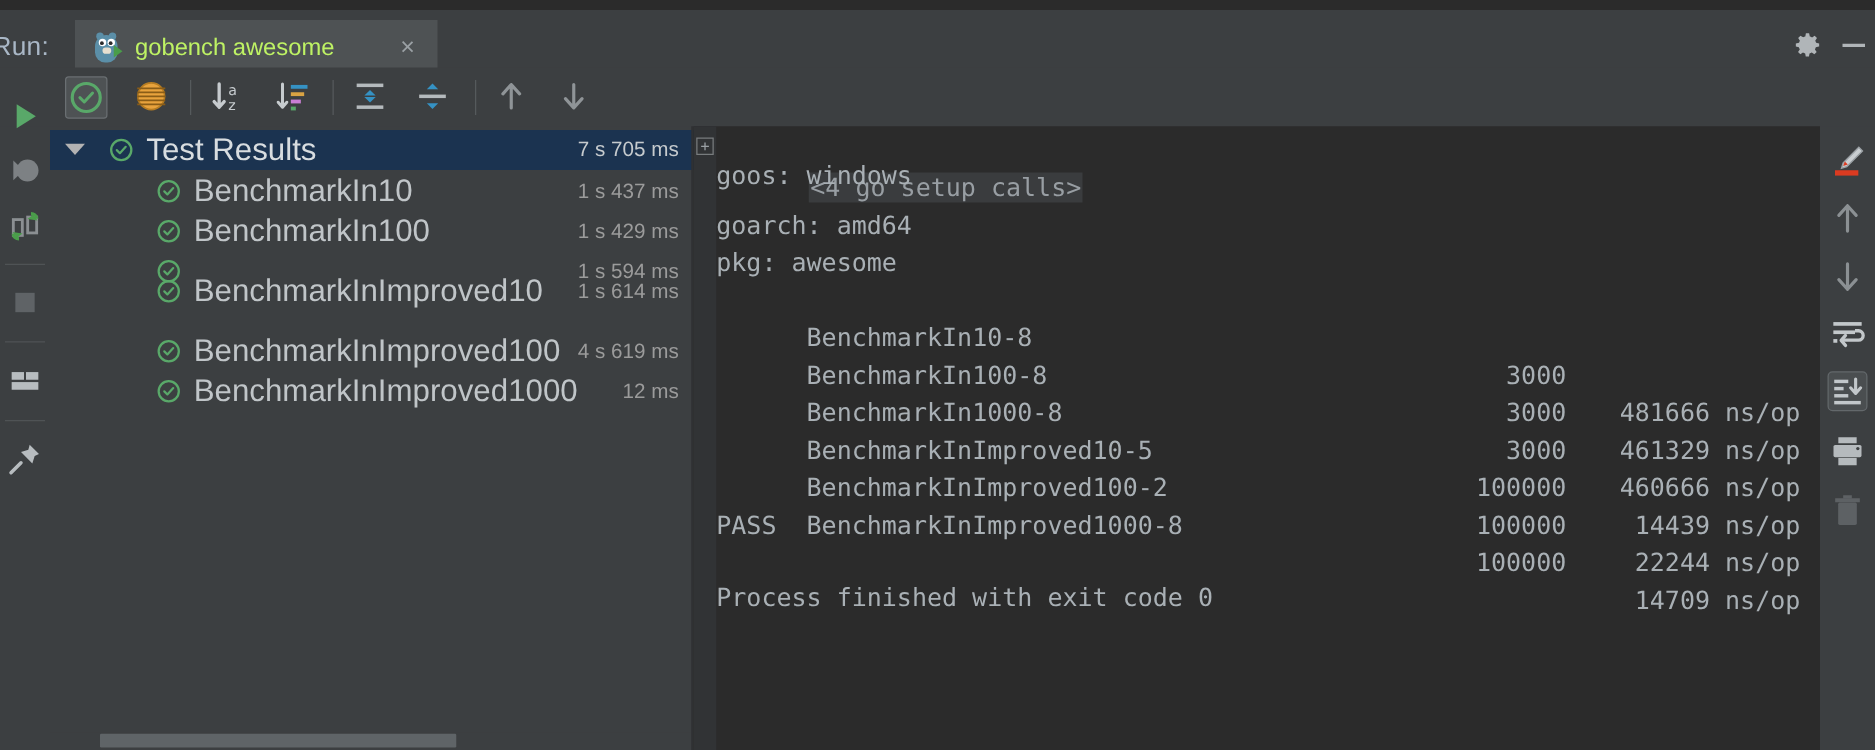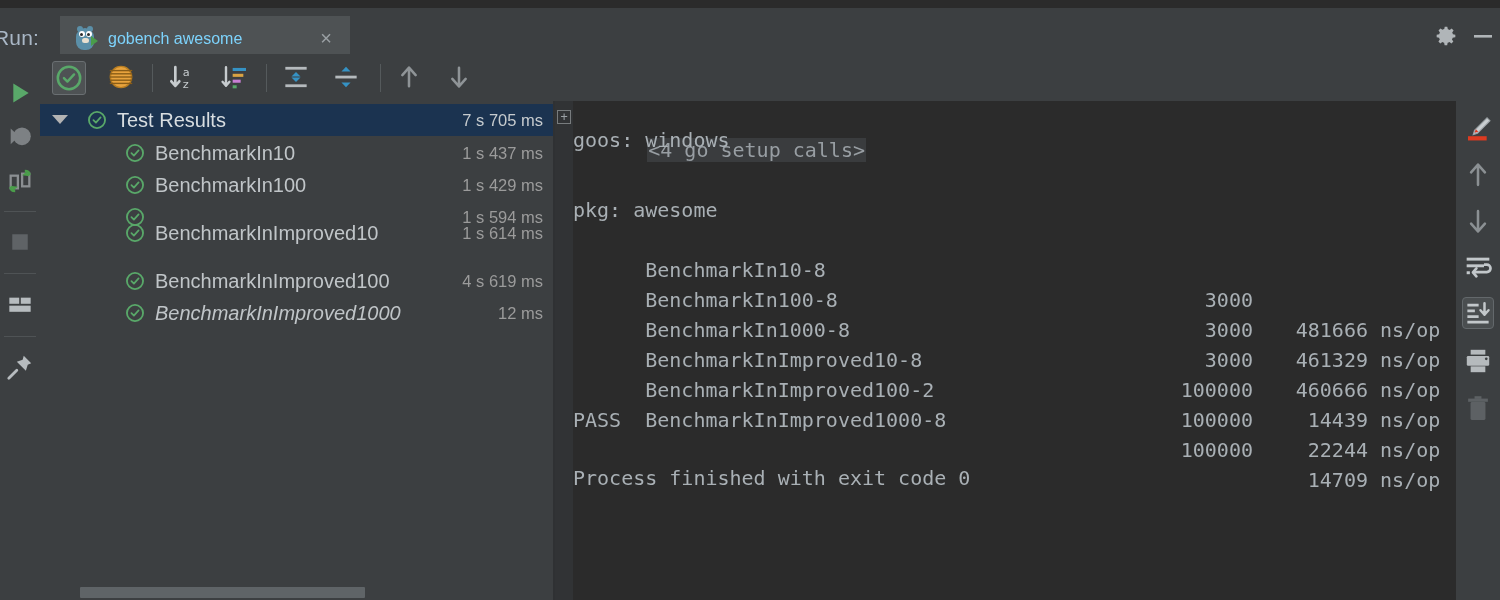--- a/index.html
+++ b/index.html
@@ -23,21 +23,21 @@
   .runlabel {
     position:absolute; left:-6px; top:18px; width:60px;
     color:#a9b7c6; font-size:21px; letter-spacing:.2px;
   }
   .tab {
     position:absolute; left:60px; top:8px; width:290px; height:46px;
     background:#4e5254;
     display:flex; align-items:center; padding-left:14px;
   }
   .tab-title {
-    color:#7dd3fc; font-size:16px; margin-left:10px; white-space:nowrap;
+    color:#bef264; font-size:19px; margin-left:10px; white-space:nowrap;
   }
   .tab-close {
     position:absolute; right:14px; top:12px;
     width:20px; height:20px; color:#9aa0a4; font-size:20px; line-height:20px;
     text-align:center;
   }
   .gopher { width:24px; height:26px; position:relative; flex:0 0 auto; }
   .gopher .body {
     position:absolute; left:2px; top:2px; width:18px; height:22px;
     background:#5b8fa8; border-radius:9px 9px 8px 8px;
@@ -108,21 +108,21 @@
   .treepanel {
     position:absolute; left:40px; top:101px; width:515px; height:499px;
     background:#3c3f41;
   }
   .tree-row {
     position:absolute; left:0; width:515px; height:32px;
     display:flex; align-items:center;
   }
   .tree-row.selected { background:#1b3350; }
   .tree-label {
-    color:#c0c5c8; font-size:20px; white-space:nowrap;
+    color:#c0c5c8; font-size:25px; white-space:nowrap;
   }
   .tree-row.selected .tree-label { color:#d8dde0; }
   .tree-time {
     position:absolute; right:12px; color:#9b9b9b; font-size:16.5px;
     white-space:nowrap;
   }
   .tree-row.selected .tree-time { color:#c6cbce; }
   .caret {
     position:absolute; left:12px; top:11px;
     width:0; height:0; border-left:8px solid transparent;
@@ -404,59 +404,60 @@
       <span class="tree-label" style="margin-left:9px;">BenchmarkInImproved100</span>
       <span class="tree-time">4 s 619 ms</span>
     </div>
 
     <div class="tree-row" style="top:196px;">
       <span style="width:84px;"></span>
       <svg class="ok-ring" viewBox="0 0 24 24">
         <circle cx="12" cy="12" r="8.8" fill="none" stroke="#59a869" stroke-width="2"></circle>
         <path d="M8.1 12.1l2.7 2.7 5.1-5.6" fill="none" stroke="#59a869" stroke-width="1.9" stroke-linecap="round" stroke-linejoin="round"></path>
       </svg>
-      <span class="tree-label" style="margin-left:9px;font-style:italic;">BenchmarkInImproved1000</span>
+      <span class="tree-label" style="margin-left:9px;">BenchmarkInImproved1000</span>
       <span class="tree-time">12 ms</span>
     </div>
 
     <div class="hscroll-track">
       <div class="hscroll-thumb"></div>
     </div>
   </div>
 
   <div class="panel-divider"></div>
 
   <div class="console">
     <div class="con-gutter"></div>
 
     <div class="fold-box" style="top:9px;">+</div>
     <div class="con-line" style="top:4px; left:20px;">
       <span class="fold-text">&lt;4 go setup calls&gt;</span>
     </div>
 
     <div class="con-line" style="top:24px;text-align:center;">goos: windows</div>
+    <div class="con-line" style="top:64px;">goarch: amd64</div>
     <div class="con-line" style="top:94px;">pkg: awesome</div>
 
     <div class="con-line" style="top:124px; width:880px;">
       <span>BenchmarkIn10-8</span>
       <span class="col-iters">3000</span>
       <span class="col-nsop"><span class="nsop-num">481666</span> <span>ns/op</span></span>
     </div>
     <div class="con-line" style="top:154px; width:880px;">
       <span>BenchmarkIn100-8</span>
       <span class="col-iters">3000</span>
       <span class="col-nsop"><span class="nsop-num">461329</span> <span>ns/op</span></span>
     </div>
     <div class="con-line" style="top:184px; width:880px;">
       <span>BenchmarkIn1000-8</span>
       <span class="col-iters">3000</span>
       <span class="col-nsop"><span class="nsop-num">460666</span> <span>ns/op</span></span>
     </div>
     <div class="con-line" style="top:214px; width:880px;">
-      <span>BenchmarkInImproved10-8</span>
+      <span>BenchmarkInImproved10-5</span>
       <span class="col-iters">100000</span>
       <span class="col-nsop"><span class="nsop-num">14439</span> <span>ns/op</span></span>
     </div>
     <div class="con-line" style="top:244px; width:880px;">
       <span>BenchmarkInImproved100-2</span>
       <span class="col-iters">100000</span>
       <span class="col-nsop"><span class="nsop-num">22244</span> <span>ns/op</span></span>
     </div>
     <div class="con-line" style="top:274px; width:880px;">
       <span>BenchmarkInImproved1000-8</span>

